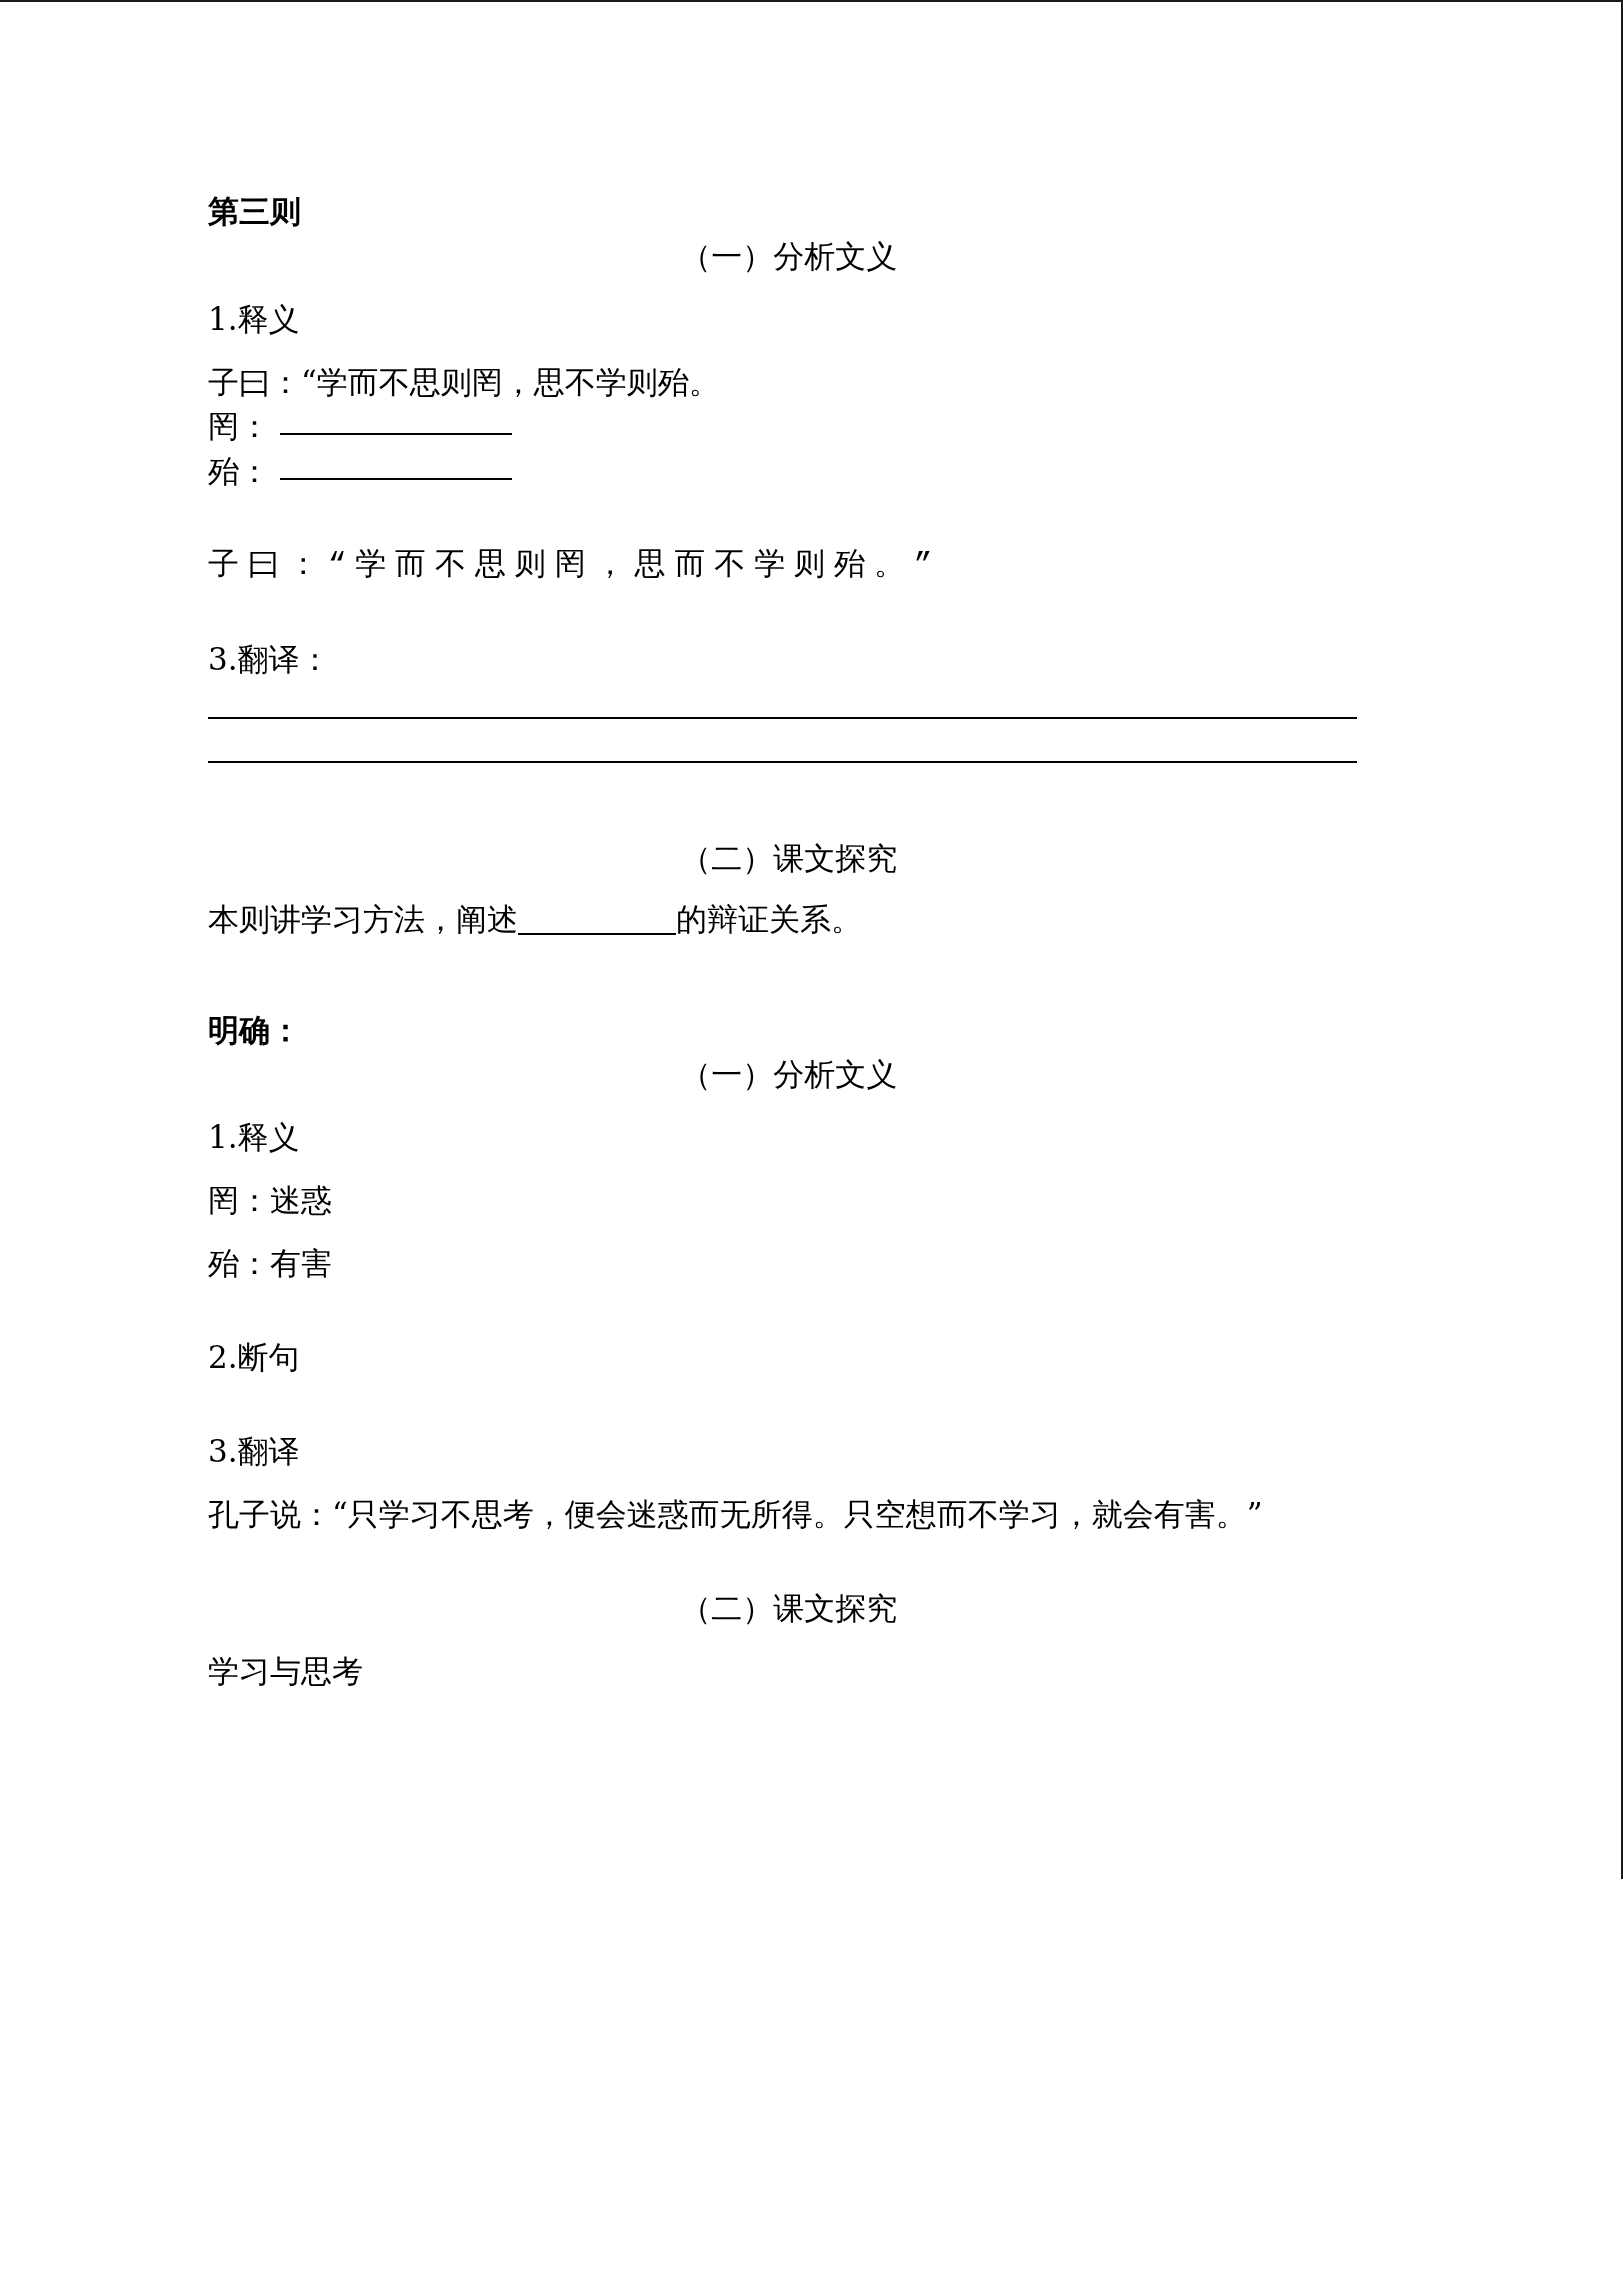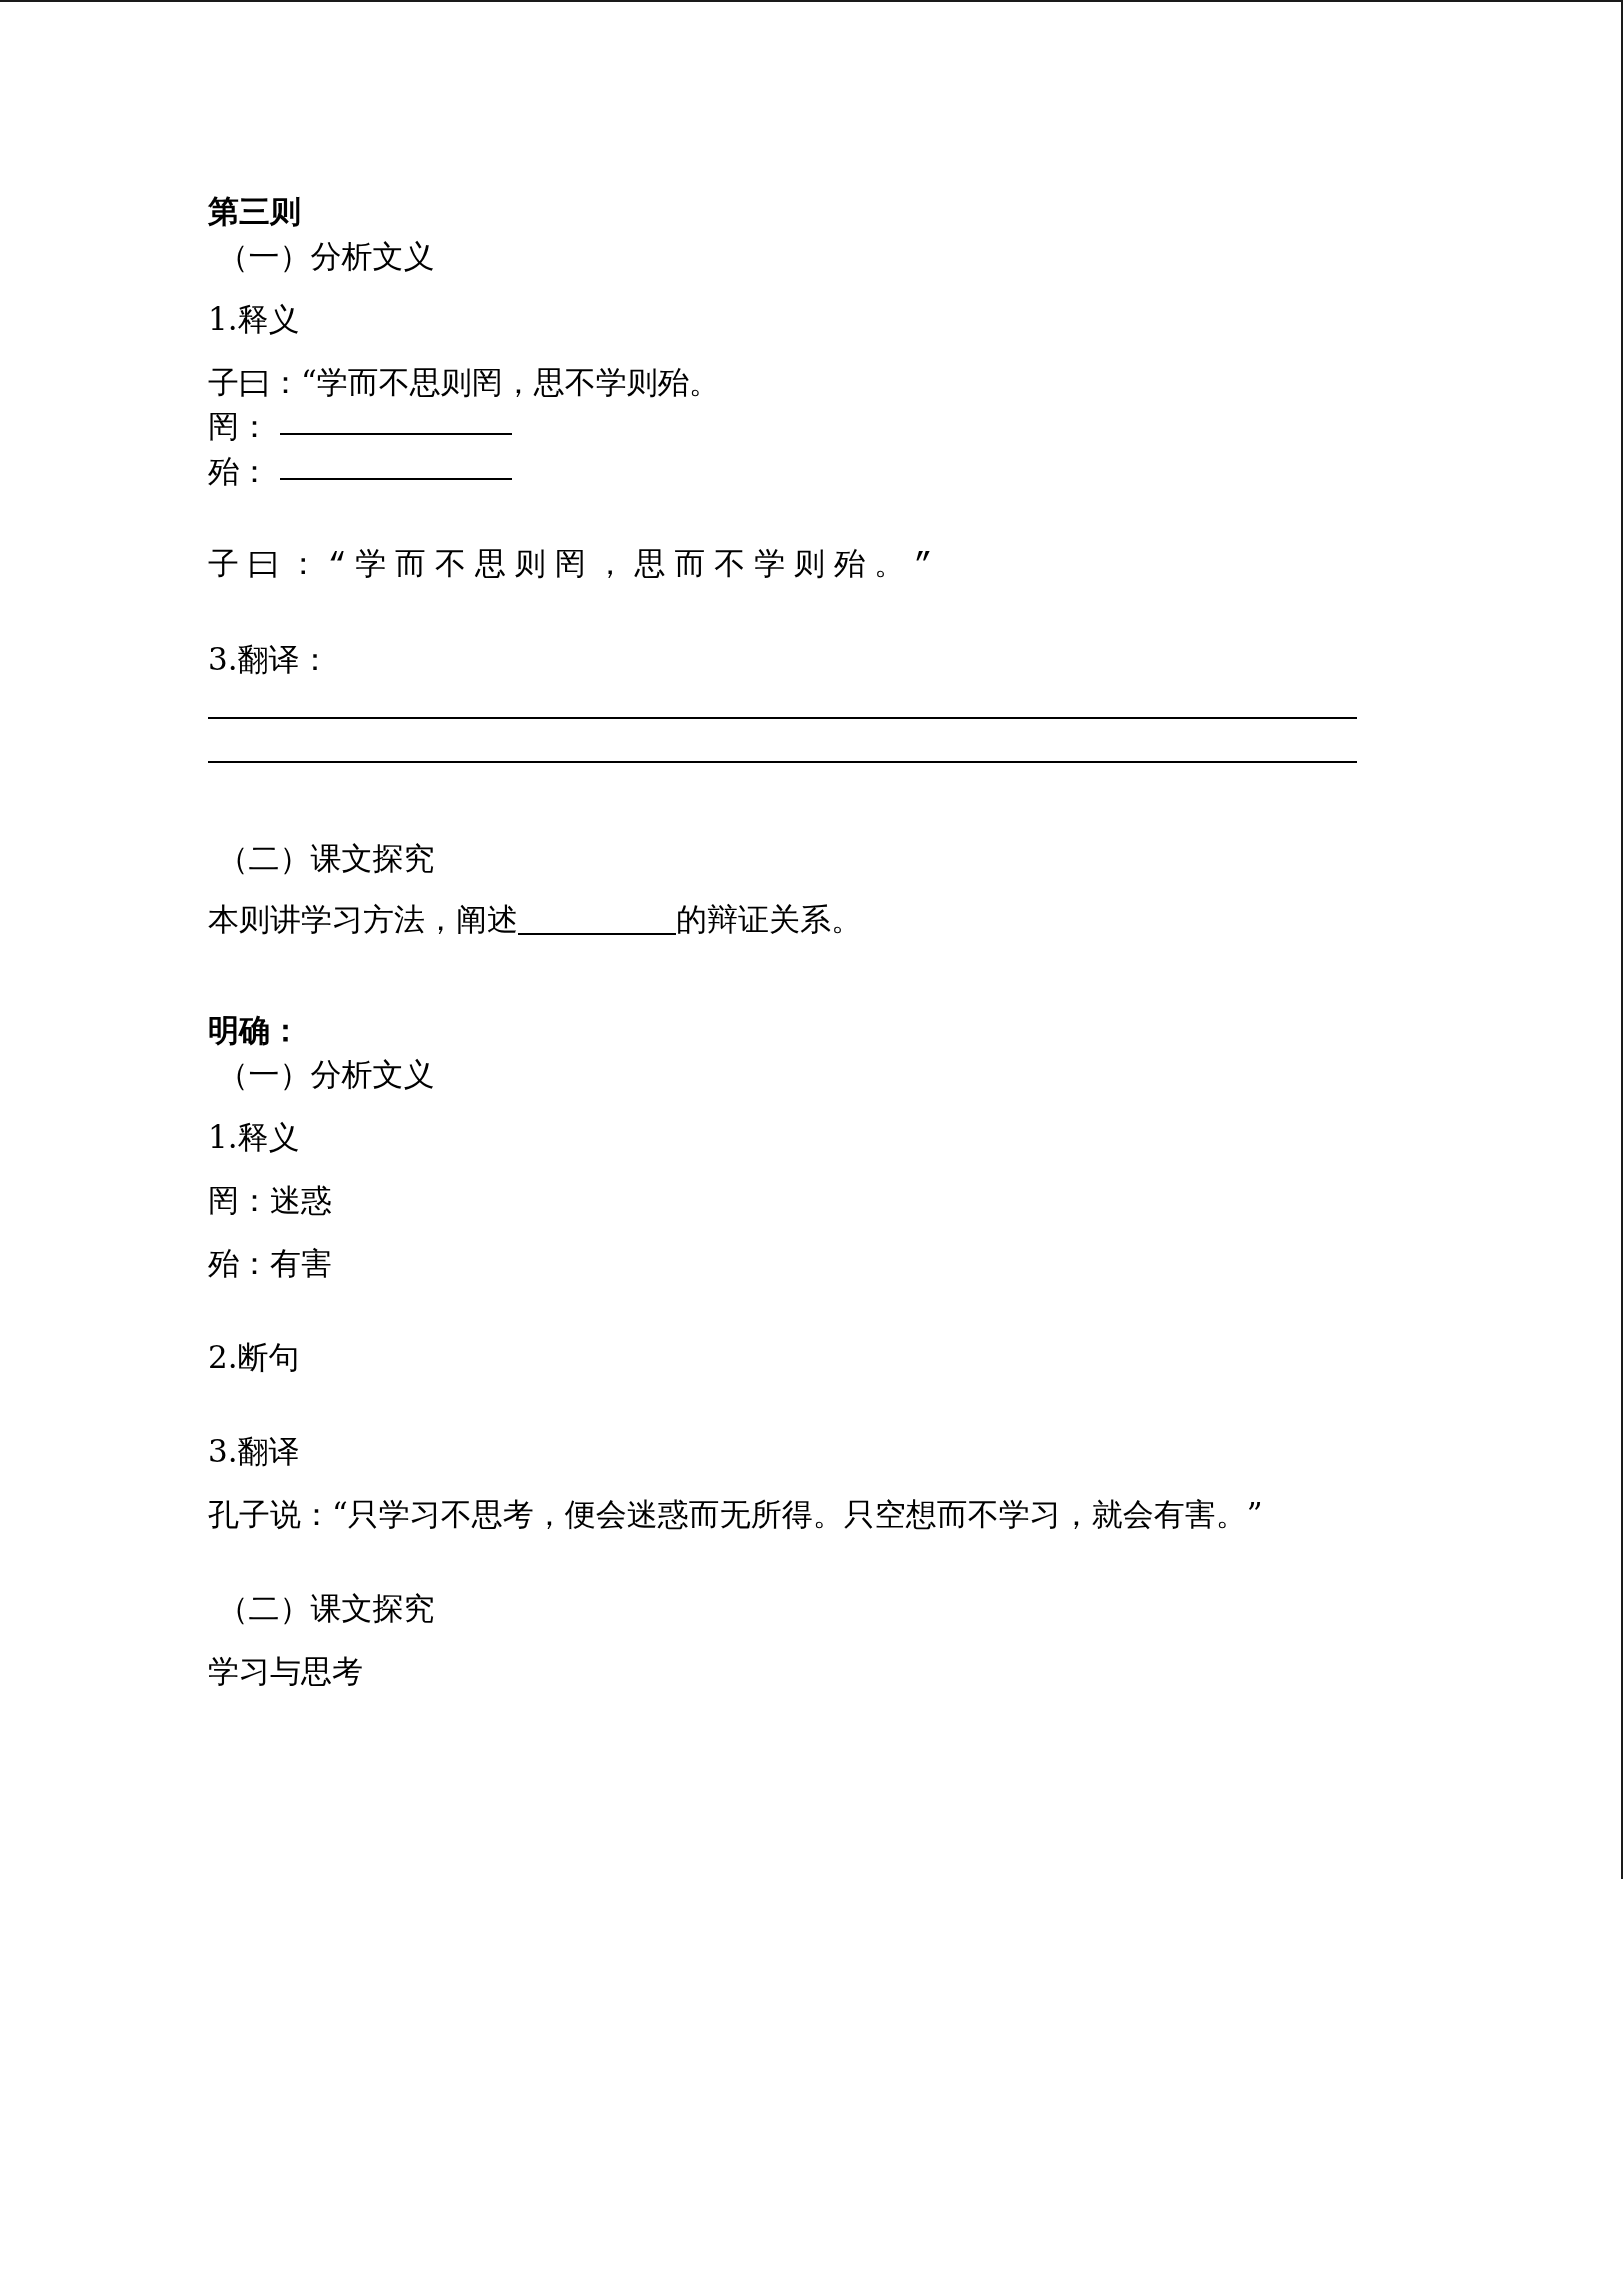--- a/index.html
+++ b/index.html
@@ -27,21 +27,21 @@
   }
 
   
   .line {
     font-size: 31px;
     line-height: 1.0;
     white-space: nowrap;
     margin: 0;
   }
   .bold { font-weight: bold; }
-  .indent { padding-left: 9.5px; }
+  .indent { padding-left: 9.5px; text-align: center; }
 
   .gap-xs { height: 13.6px; }
   .gap-m  { height: 42px; }
   .gap-l  { height: 63px; }
   .gap-xl { height: 80px; }
 
   
   .line + .line { margin-top: 32px; }
 
   

